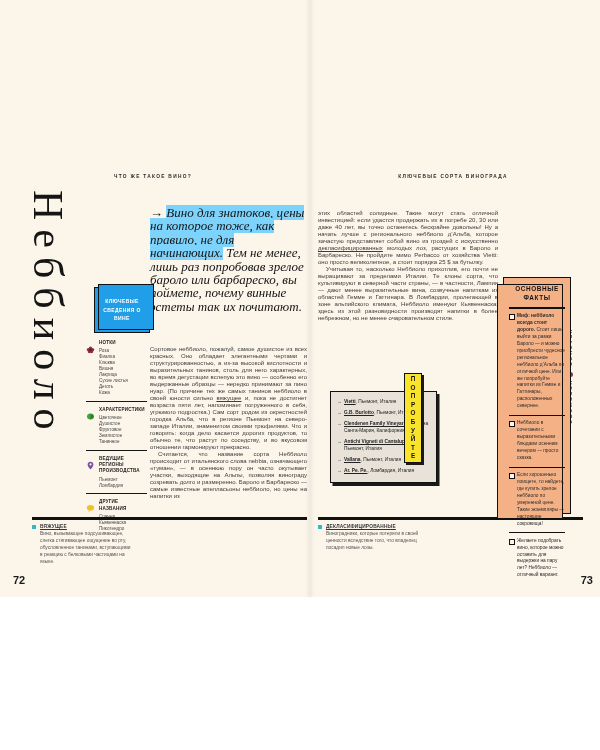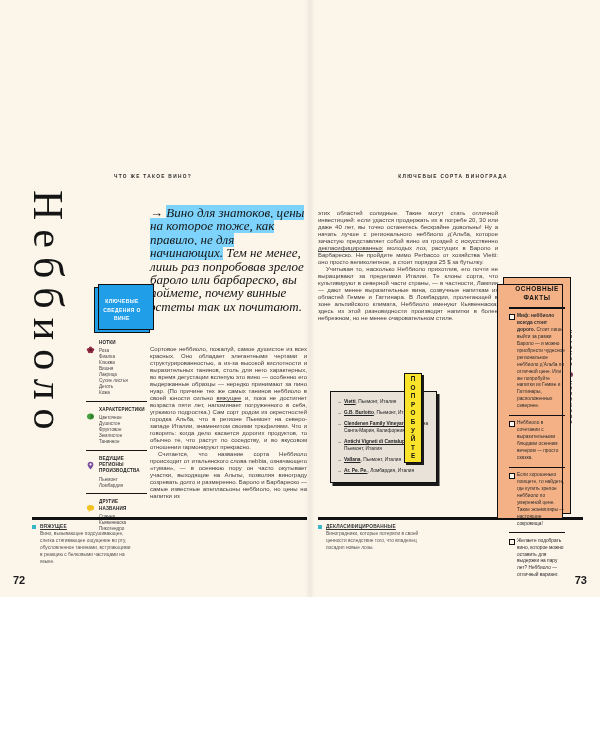--- a/index.html
+++ b/index.html
@@ -4,21 +4,21 @@
 <style>
   html,body{margin:0;padding:0;background:#ffffff;}
   body{width:600px;height:750px;position:relative;font-family:"Liberation Sans",sans-serif;color:#2e2e2e;}
   .spread{position:absolute;left:0;top:0;width:600px;height:597px;background:#FBF5EA;overflow:hidden;}
   .gutter{position:absolute;left:305px;top:0;width:10px;height:597px;
     background:linear-gradient(90deg,rgba(0,0,0,0) 0%,rgba(0,0,0,0.05) 50%,rgba(0,0,0,0) 100%);}
   .runhead{position:absolute;top:174px;font-size:4.8px;font-weight:bold;letter-spacing:1.3px;color:#2a2a2a;text-align:center;}
   .runhead.left{left:0;width:306px;}
   .runhead.right{left:306px;width:294px;}
   .pagenum{position:absolute;top:574px;font-size:11px;font-weight:bold;color:#1c1c1c;}
-  .pagenum.left{left:13px;} .pagenum.right{right:13px;}
+  .pagenum.left{left:13px;} .pagenum.right{right:7px;}
 
   
   .grape-title{position:absolute;left:27px;top:190px;writing-mode:vertical-rl;
     font-family:"Liberation Serif","DejaVu Serif",serif;font-size:42px;letter-spacing:9px;color:#151515;line-height:1;}
 
   
   .keybox{position:absolute;left:94px;top:287px;width:50px;background:#219EE8;border:1.5px solid #111;
     color:#fff;font-weight:bold;font-size:5px;line-height:1.7;text-align:center;letter-spacing:0.4px;
     padding:9px 2px;z-index:2;}
   .keybox::before{content:"";position:absolute;left:3px;top:-4px;width:100%;height:100%;

